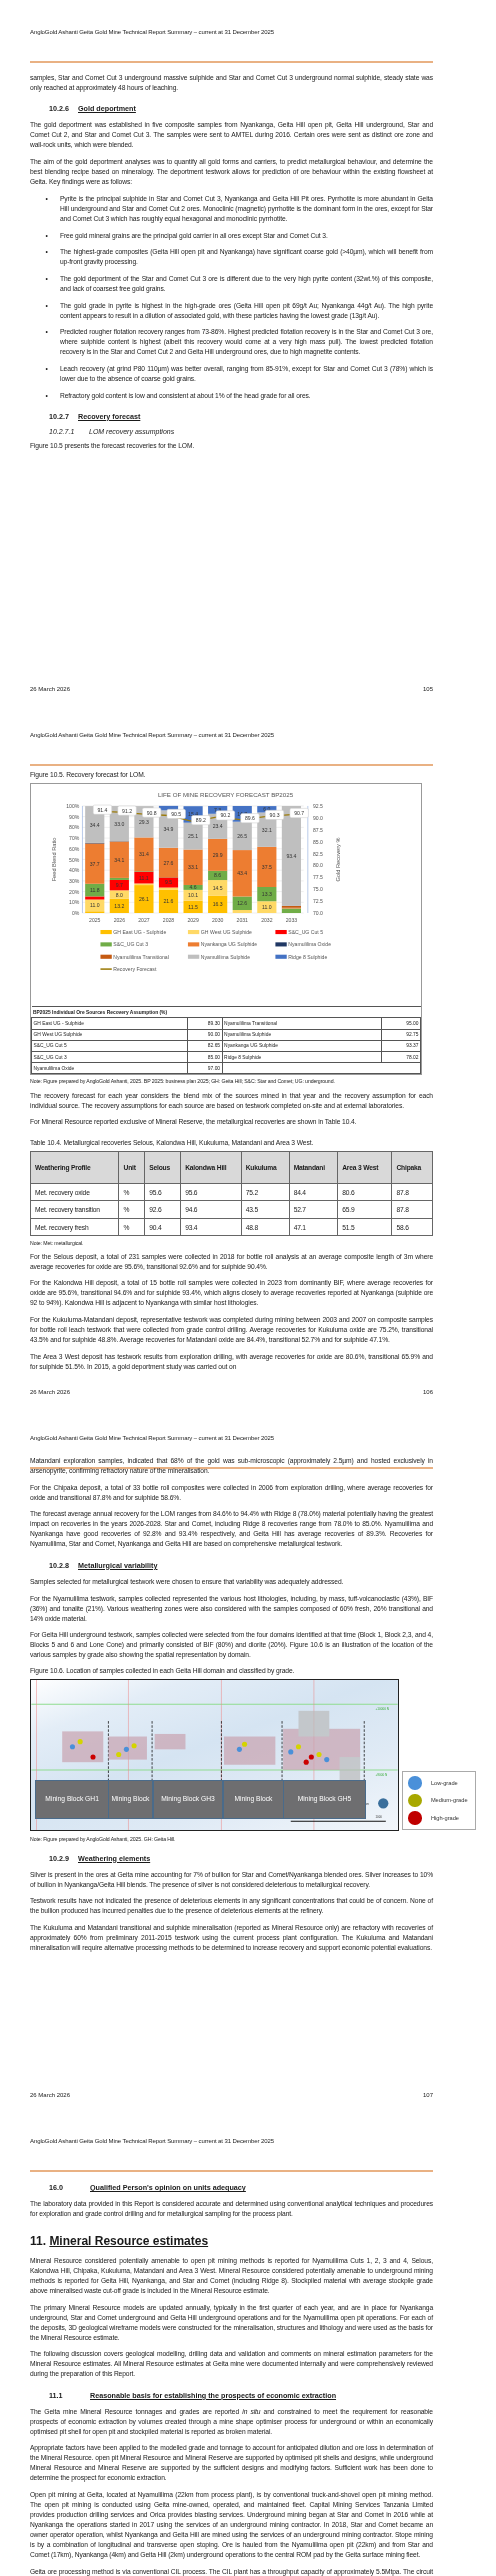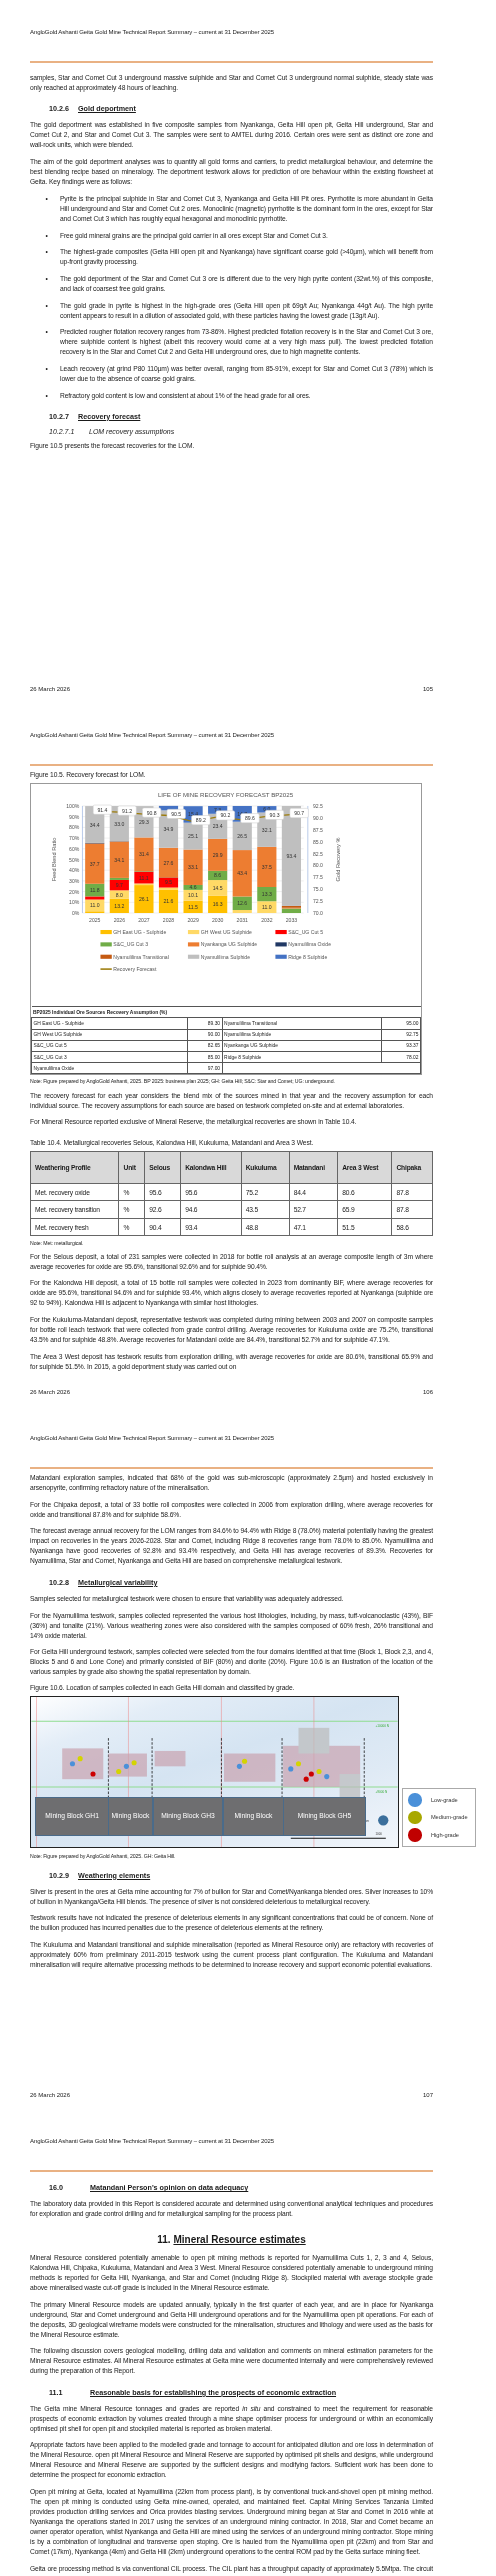--- a/index.html
+++ b/index.html
@@ -347,21 +347,21 @@
     <p class="body">For the Kukuluma-Matandani deposit, representative testwork was completed during mining between 2003 and 2007 on composite samples for bottle roll leach testwork that were collected from grade control drilling. Average recoveries for Kukuluma oxide are 75.2%, transitional 43.5% and for sulphide 48.8%. Average recoveries for Matandani oxide are 84.4%, transitional 52.7% and for sulphide 47.1%.</p>
     <p class="body">The Area 3 West deposit has testwork results from exploration drilling, with average recoveries for oxide are 80.6%, transitional 65.9% and for sulphide 51.5%. In 2015, a gold deportment study was carried out on</p>
   </div>
   <div class="ftr-date">26 March 2026</div>
   <div class="ftr-num">106</div>
 </div>
 
 <div class="page p3">
   <div class="hdr">AngloGold Ashanti Geita Gold Mine Technical Report Summary – current at 31 December 2025</div>
   <div class="hdr-rule"></div>
-  <div class="content" style="top:67px;">
+  <div class="content" style="top:50px;">
     <p class="body">Matandani exploration samples, indicated that 68% of the gold was sub-microscopic (approximately 2.5µm) and hosted exclusively in arsenopyrite, confirming refractory nature of the mineralisation.</p>
     <p class="body">For the Chipaka deposit, a total of 33 bottle roll composites were collected in 2006 from exploration drilling, where average recoveries for oxide and transitional 87.8% and for sulphide 58.6%.</p>
     <p class="body">The forecast average annual recovery for the LOM ranges from 84.6% to 94.4% with Ridge 8 (78.0%) material potentially having the greatest impact on recoveries in the years 2026-2028. Star and Comet, including Ridge 8 recoveries range from 78.0% to 85.0%. Nyamulilima and Nyankanga have good recoveries of 92.8% and 93.4% respectively, and Geita Hill has average recoveries of 89.3%. Recoveries for Nyamulilima, Star and Comet, Nyankanga and Geita Hill are based on comprehensive metallurgical testwork.</p>
     <h3 class="sub"><span class="num">10.2.8</span><span class="t">Metallurgical variability</span></h3>
     <p class="body">Samples selected for metallurgical testwork were chosen to ensure that variability was adequately addressed.</p>
     <p class="body">For the Nyamulilima testwork, samples collected represented the various host lithologies, including, by mass, tuff-volcanoclastic (43%), BIF (36%) and tonalite (21%). Various weathering zones were also considered with the samples composed of 60% fresh, 26% transitional and 14% oxide material.</p>
     <p class="body">For Geita Hill underground testwork, samples collected were selected from the four domains identified at that time (Block 1, Block 2,3, and 4, Blocks 5 and 6 and Lone Cone) and primarily consisted of BIF (80%) and diorite (20%). Figure 10.6 is an illustration of the location of the various samples by grade also showing the spatial representation by domain.</p>
     <div class="caption">Figure 10.6. Location of samples collected in each Geita Hill domain and classified by grade.</div>
     <div class="fig6wrap">
       <div class="map">
@@ -441,23 +441,23 @@
     <p class="body">The Kukuluma and Matandani transitional and sulphide mineralisation (reported as Mineral Resource only) are refractory with recoveries of approximately 60% from preliminary 2011-2015 testwork using the current process plant configuration. The Kukuluma and Matandani mineralisation will require alternative processing methods to be determined to increase recovery and support economic potential evaluations.</p>
   </div>
   <div class="ftr-date">26 March 2026</div>
   <div class="ftr-num">107</div>
 </div>
 
 <div class="page p4">
   <div class="hdr">AngloGold Ashanti Geita Gold Mine Technical Report Summary – current at 31 December 2025</div>
   <div class="hdr-rule"></div>
   <div class="content" style="top:70px;">
-    <h3 class="sub" style="margin-top:4.1px;"><span class="num" style="width:41px">16.0</span><span class="t">Matandani Person's opinion on data adequacy</span></h3>
+    <h3 class="sub" style="margin-top:4.1px;"><span class="num" style="width:41px">16.0</span><span class="t">Qualified Person's opinion on units adequacy</span></h3>
     <p class="body">The laboratory data provided in this Report is considered accurate and determined using conventional analytical techniques and procedures for exploration and grade control drilling and for metallurgical sampling for the process plant.</p>
-    <h2 style="margin:14.4px 0 8.2px 0;font-size:10px;font-weight:bold;text-align:center;"><span>11.</span> <span style="text-decoration:underline">Mineral Resource estimates</span></h2>
+    <h2 style="margin:14.4px 0 8.2px 0;font-size:12px;font-weight:bold;"><span>11.</span> <span style="text-decoration:underline">Mineral Resource estimates</span></h2>
     <p class="body">Mineral Resource considered potentially amenable to open pit mining methods is reported for Nyamulilima Cuts 1, 2, 3 and 4, Selous, Kalondwa Hill, Chipaka, Kukuluma, Matandani and Area 3 West. Mineral Resource considered potentially amenable to underground mining methods is reported for Geita Hill, Nyankanga, and Star and Comet (including Ridge 8). Stockpiled material with average stockpile grade above mineralised waste cut-off grade is included in the Mineral Resource estimate.</p>
     <p class="body">The primary Mineral Resource models are updated annually, typically in the first quarter of each year, and are in place for Nyankanga underground, Star and Comet underground and Geita Hill underground operations and for the Nyamulilima open pit operations. For each of the deposits, 3D geological wireframe models were constructed for the mineralisation, structures and lithology and were used as the basis for the Mineral Resource estimate.</p>
     <p class="body">The following discussion covers geological modelling, drilling data and validation and comments on mineral estimation parameters for the Mineral Resource estimates. All Mineral Resource estimates at Geita mine were documented internally and were comprehensively reviewed during the preparation of this Report.</p>
     <h3 class="sub"><span class="num" style="width:41px">11.1</span><span class="t">Reasonable basis for establishing the prospects of economic extraction</span></h3>
     <p class="body"><span>The Geita mine Mineral Resource tonnages and grades are reported </span><i>in situ</i><span> and constrained to meet the requirement for reasonable prospects of economic extraction by volumes created through a mine shape optimiser process for underground or within an economically optimised pit shell for open pit and stockpiled material is reported as broken material.</span></p>
     <p class="body">Appropriate factors have been applied to the modelled grade and tonnage to account for anticipated dilution and ore loss in determination of the Mineral Resource. open pit Mineral Resource and Mineral Reserve are supported by optimised pit shells and designs, while underground Mineral Resource and Mineral Reserve are supported by the sufficient designs and modifying factors. Sufficient work has been done to determine the prospect for economic extraction.</p>
     <p class="body">Open pit mining at Geita, located at Nyamulilima (22km from process plant), is by conventional truck-and-shovel open pit mining method. The open pit mining is conducted using Geita mine-owned, operated, and maintained fleet. Capital Mining Services Tanzania Limited provides production drilling services and Orica provides blasting services. Underground mining began at Star and Comet in 2016 while at Nyankanga the operations started in 2017 using the services of an underground mining contractor. In 2018, Star and Comet became an owner operator operation, whilst Nyankanga and Geita Hill are mined using the services of an underground mining contractor. Stope mining is by a combination of longitudinal and transverse open stoping. Ore is hauled from the Nyamulilima open pit (22km) and from Star and Comet (17km), Nyankanga (4km) and Geita Hill (2km) underground operations to the central ROM pad by the Geita surface mining fleet.</p>
     <p class="body">Geita ore processing method is via conventional CIL process. The CIL plant has a throughput capacity of approximately 5.5Mtpa. The circuit contains a primary gyratory crusher, secondary and tertiary crushers, a semi-autogenous grinding (SAG) mill, ball mill and 12 leach tanks. This is coupled with a gravity circuit through two Knelson concentrators. In planning, the plant feed blend based on material, hardness, grade, and sulphide content are considered to optimize throughput and recovery. Ore from Nyankanga (90.7%) and Nyamulilima (92%) have recoveries greater than 90%, however Geita Hill (87.2%) and Star and Comet (Cut 2 88.3%, Cut 3 88.4%, Cut 5 80.4% and Ridge 8 80.4%) ore have lower metallurgical recoveries. When blended with Nyankanga and Nyamulilima ores, at up to 30% in blend, recoveries above 87% are maintained in the blends, with a metallurgical recovery of 91.6% recorded for 2024. A comprehensive strategy is in place to manage ore blending in the LOM.</p>
 
   </div>

